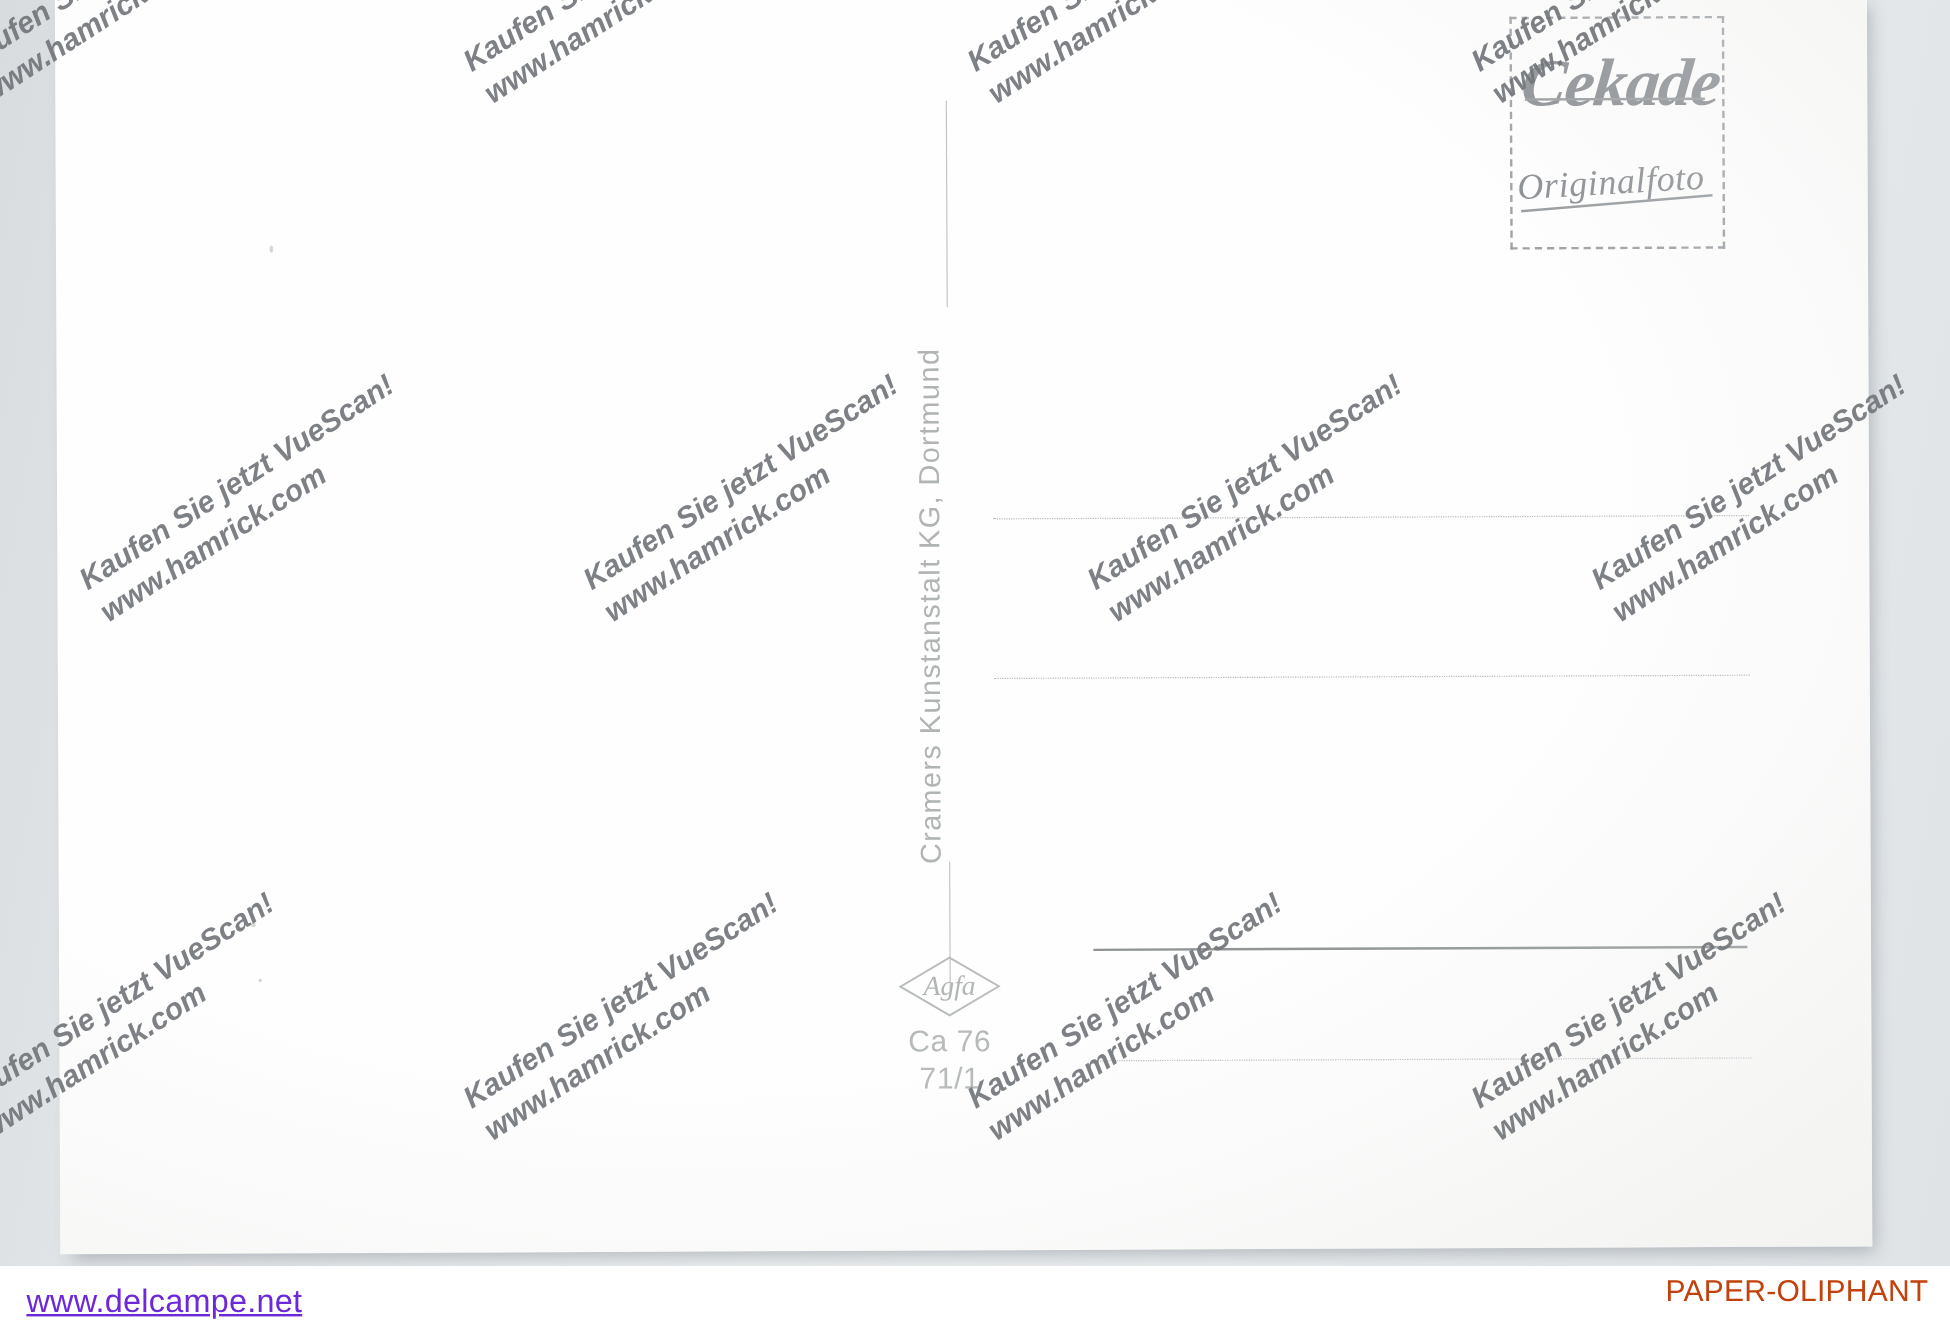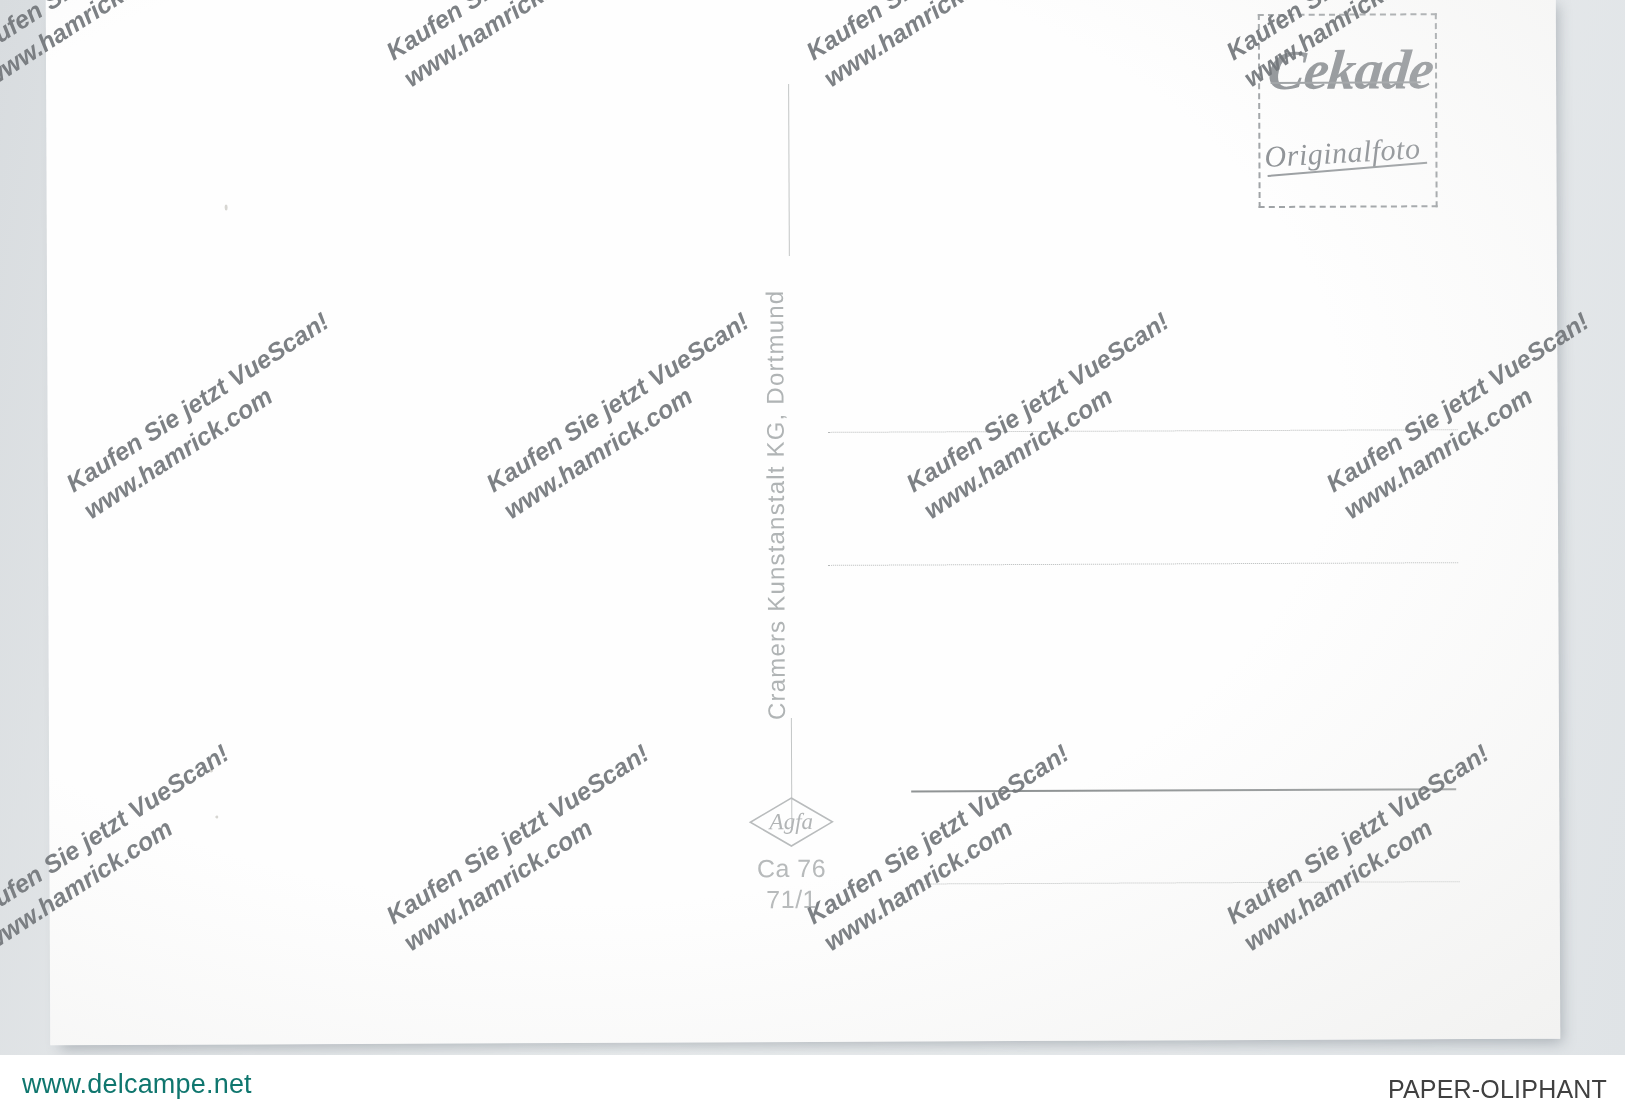--- a/index.html
+++ b/index.html
@@ -145,26 +145,27 @@
   .wm .l1{font-size:25px;display:block;}
   .wm .l2{font-size:25px;display:block;}
 
   
   #footer{
     position:absolute;left:0;top:1055px;width:1625px;height:61px;
     background:#ffffff;
   }
   #footer-left{
     position:absolute;left:22px;top:14px;
-    font-size:27px;color:#0f766e;
+    font-size:27px;color:#6d28d9;
     letter-spacing:.2px;
+    text-decoration:underline;
   }
   #footer-right{
-    position:absolute;right:18px;top:20px;
-    font-size:25px;color:#404040;
+    position:absolute;right:18px;top:7px;
+    font-size:25px;color:#c2410c;
     letter-spacing:.2px;
   }
 </style>
 </head>
 <body>
 
 <div id="scan-area">
 
   <div id="postcard">
 

